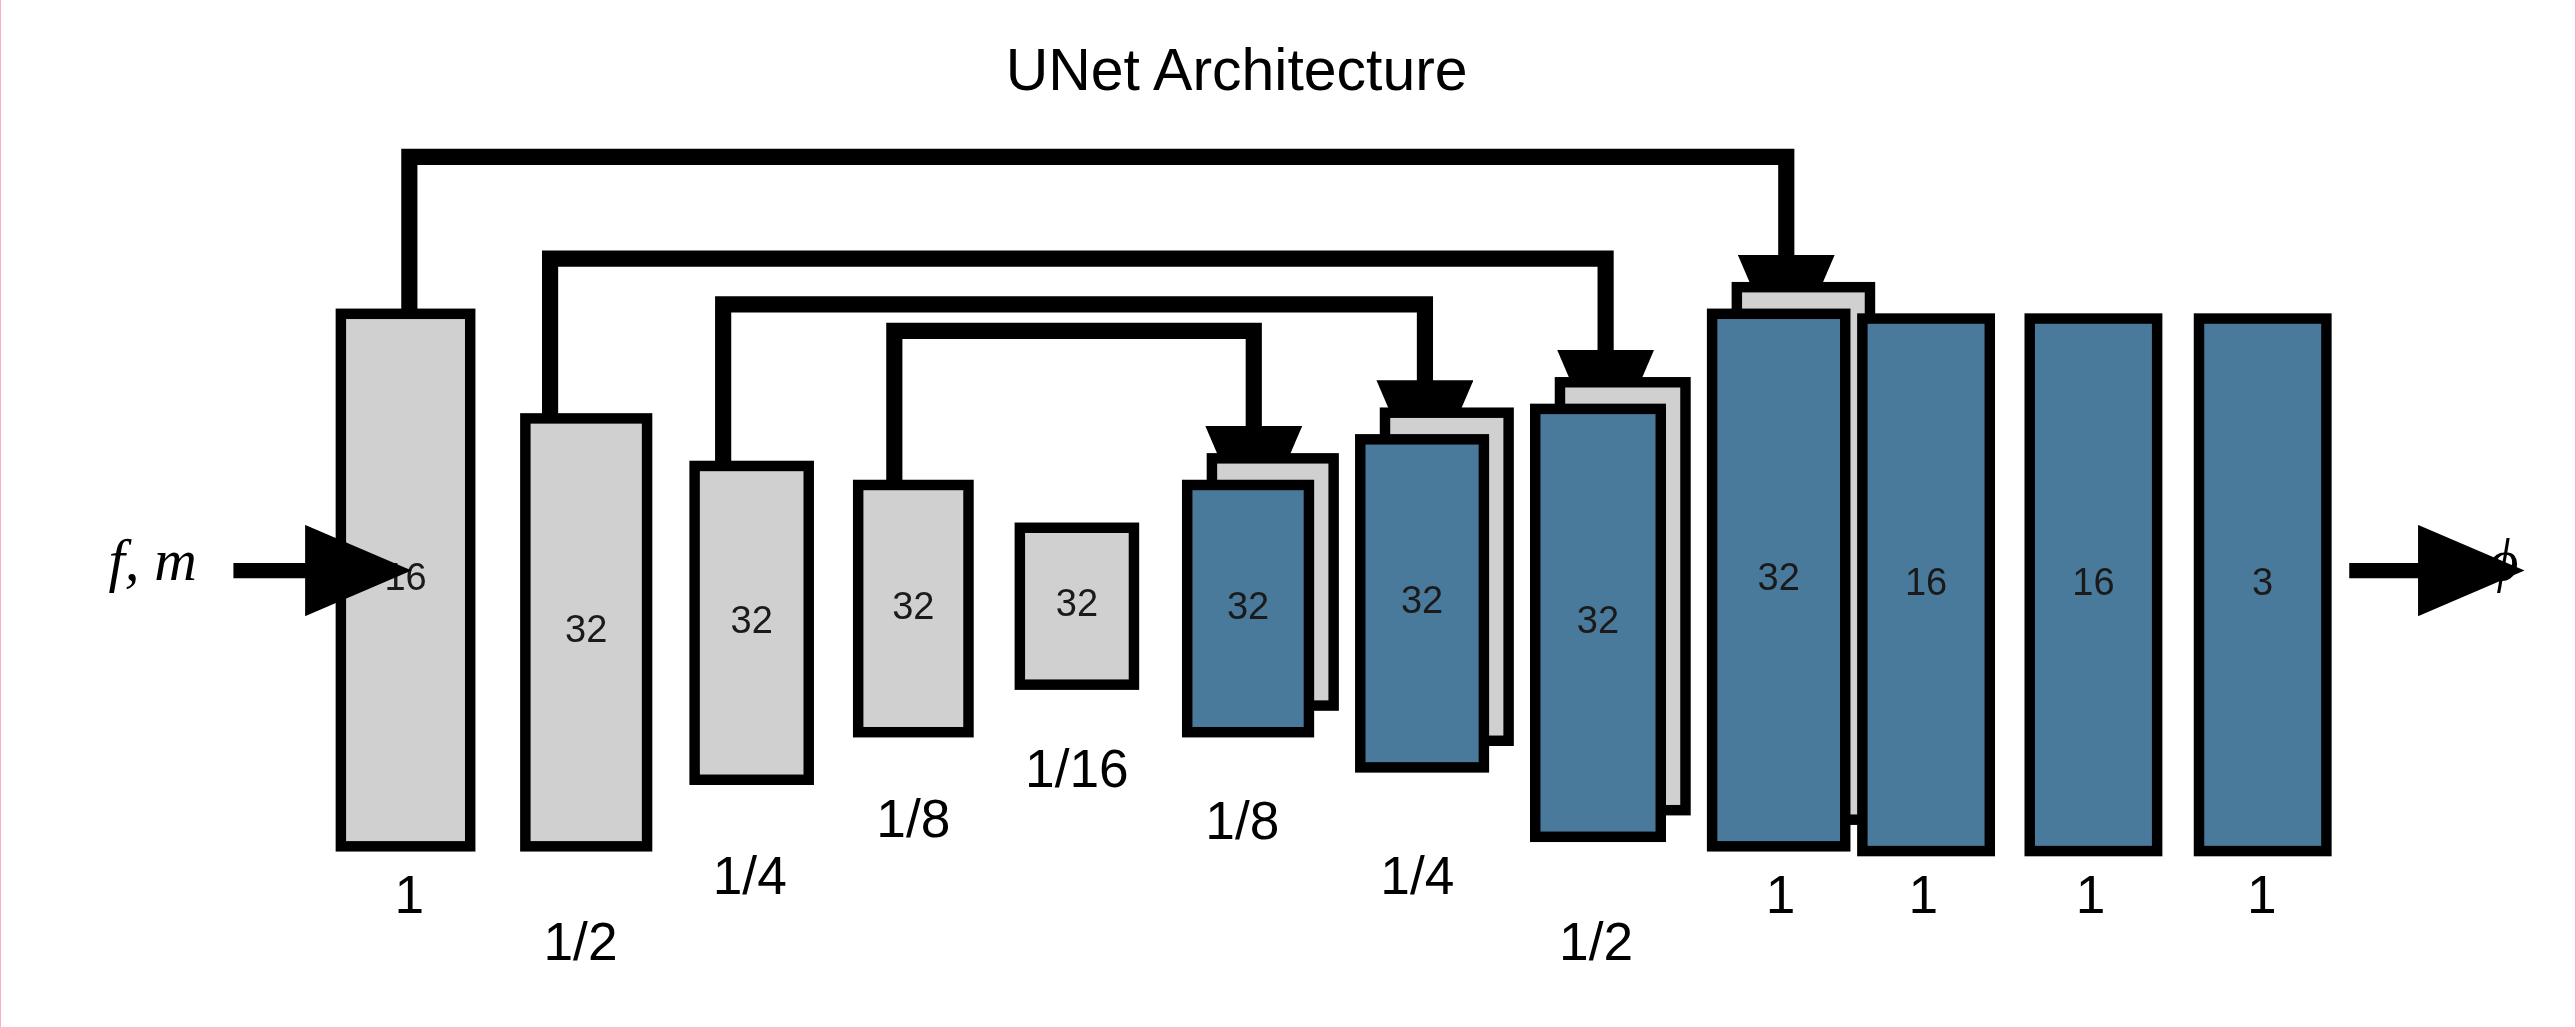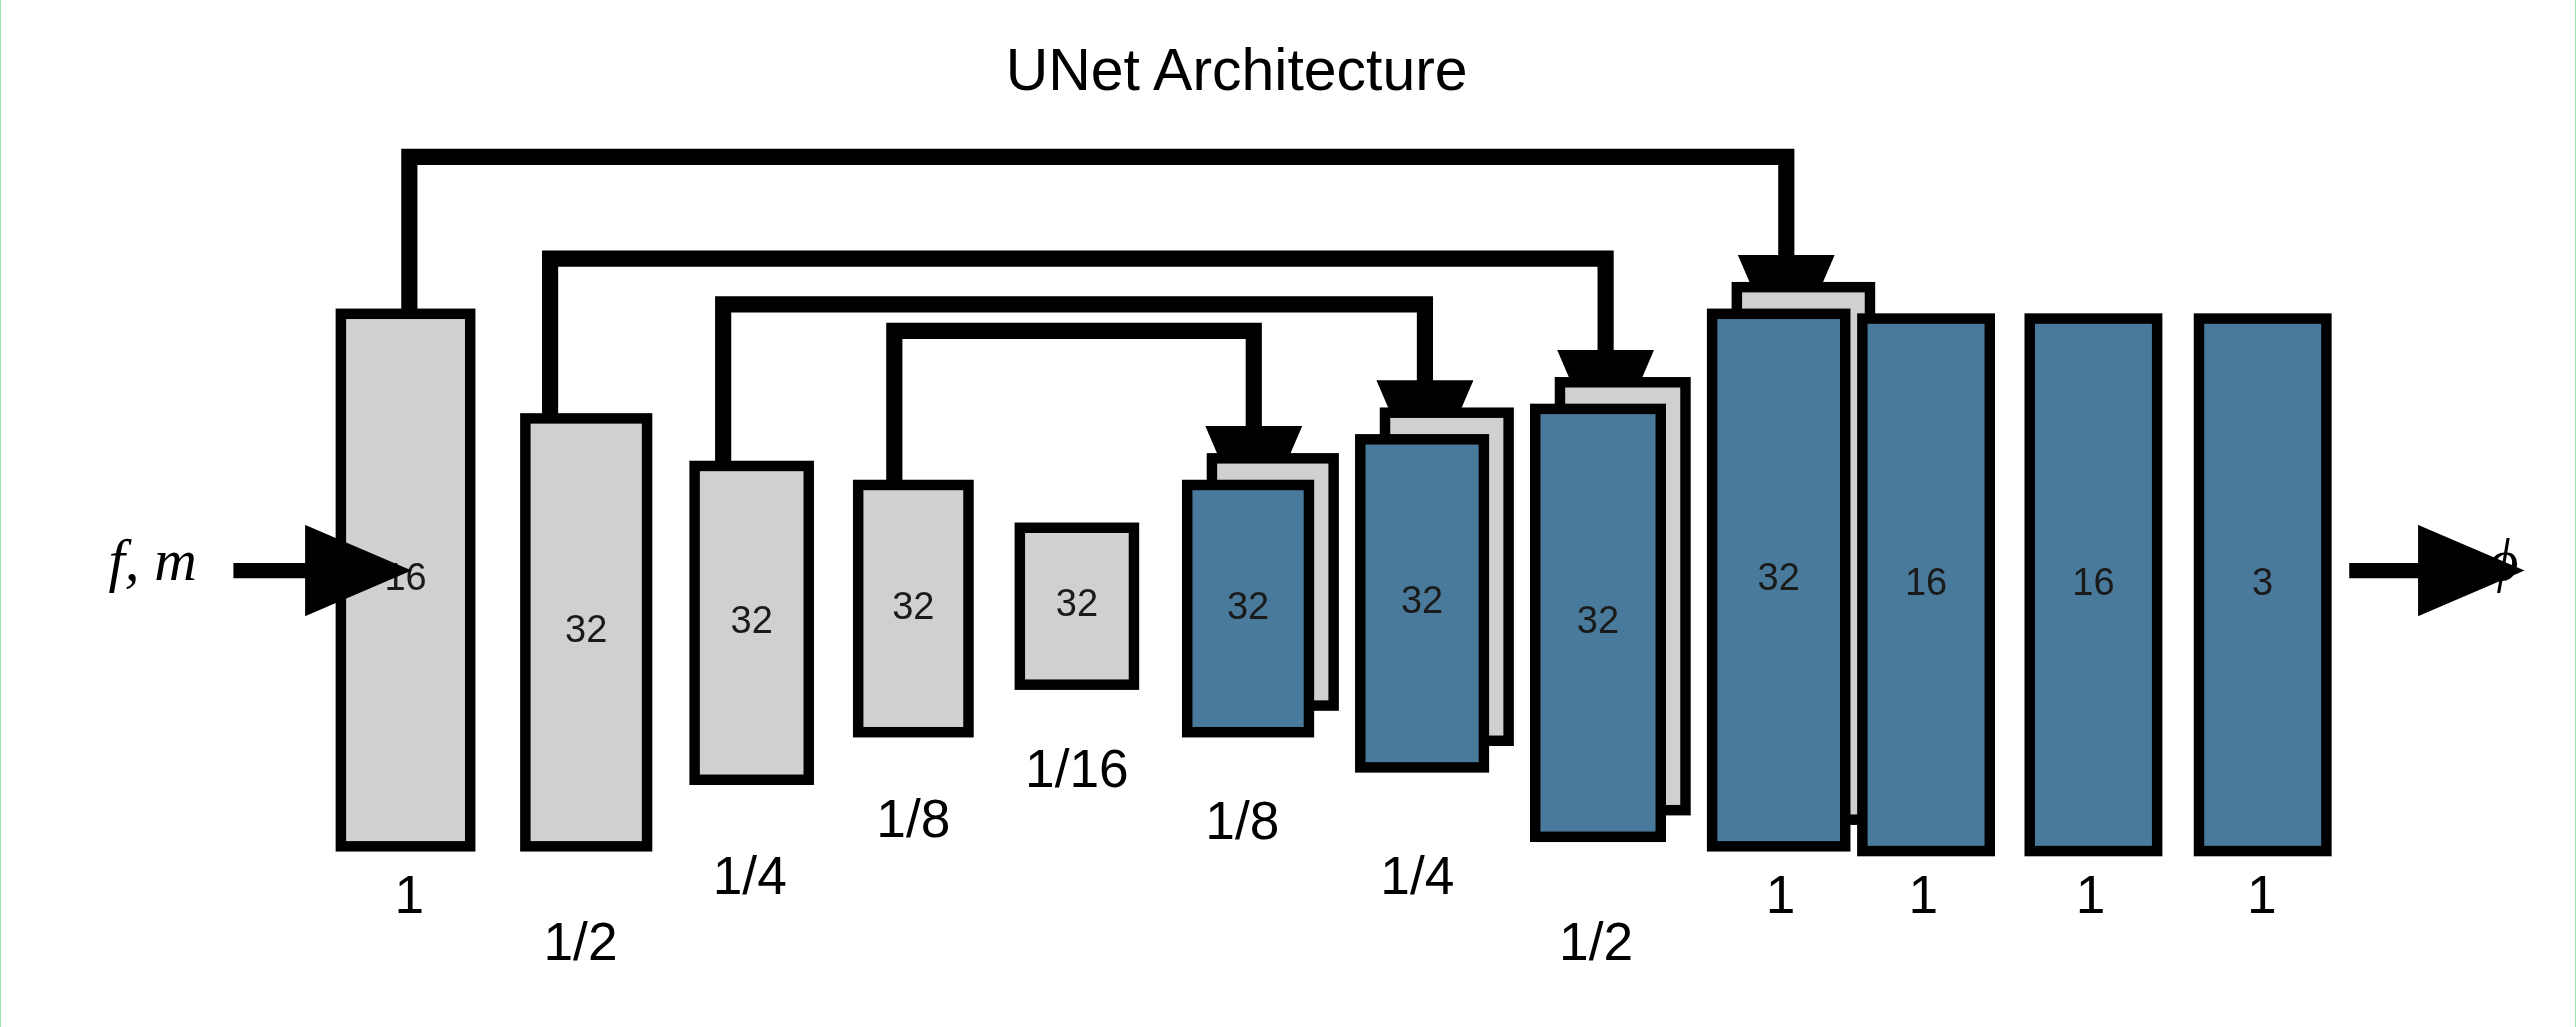--- a/index.html
+++ b/index.html
@@ -1,18 +1,18 @@
 <!DOCTYPE html>
 <html style="font-size:15px"><head>
 <meta charset="utf-8">
 <style>
   html,body{margin:0;padding:0;background:#ffffff;}
   body{width:2576px;height:1027px;overflow:hidden;
        font-family:"Liberation Sans","DejaVu Sans",sans-serif;}
-  #stage{position:relative;width:2576px;height:1027px;background:#22c55e;}
+  #stage{position:relative;width:2576px;height:1027px;background:#ec4899;}
   svg#diagram{position:absolute;left:0;top:0;width:2576px;height:1027px;display:block;}
   .blk-label{font-family:"Liberation Sans","DejaVu Sans",sans-serif;font-size:40px;fill:#1a1a1a;
              text-anchor:middle;dominant-baseline:middle;}
   .scale-label{font-family:"Liberation Sans","DejaVu Sans",sans-serif;font-size:56px;fill:#000;
                text-anchor:middle;}
   .io-label{font-family:"Liberation Serif","DejaVu Serif",serif;font-style:italic;font-size:62px;
             fill:#000;text-anchor:middle;dominant-baseline:middle;}
   .title-text{font-family:"Liberation Sans","DejaVu Sans",sans-serif;font-size:62px;fill:#000;
               text-anchor:middle;dominant-baseline:middle;}
 </style>

